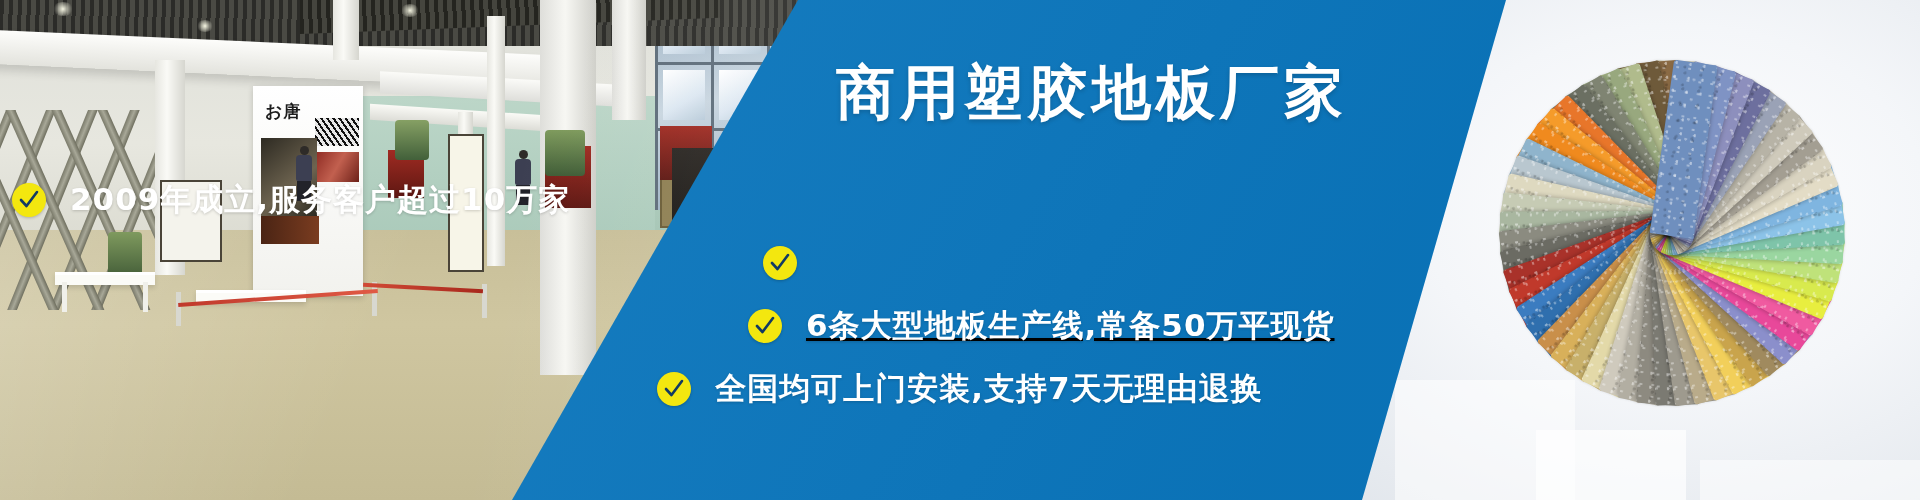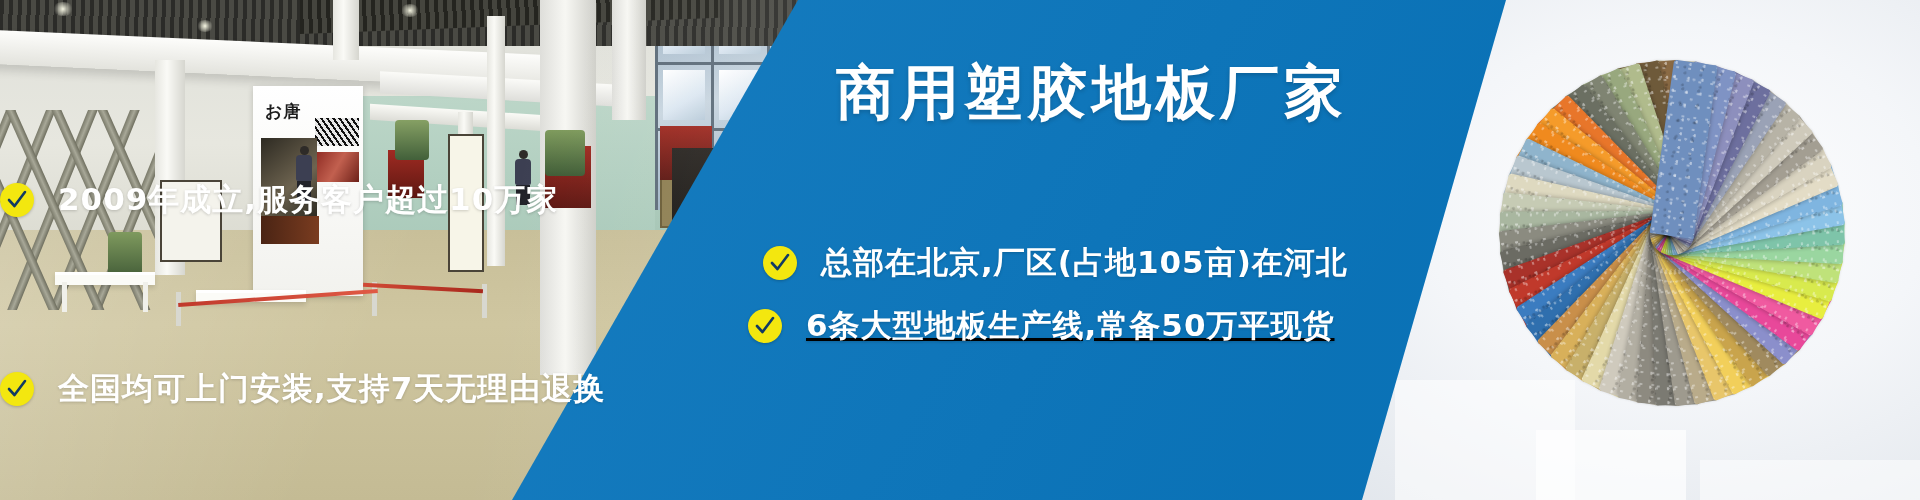--- a/index.html
+++ b/index.html
@@ -248,24 +248,24 @@
     width:34px;height:34px;border-radius:50%;
     background:#f3e70f;
     box-shadow:0 1px 3px rgba(0,0,0,.22);
     margin-right:24px;
   }
   .bullet .mark svg{position:absolute;left:6px;top:6px;}
   .bullet .btext{
     font-size:31px;font-weight:700;color:#ffffff;letter-spacing:1px;
     text-shadow:0 1px 3px rgba(0,0,0,.18);
   }
-  .b1{}
+  .b1{margin-left:12px;}
   .b2{padding-left:763px;}
   .b3{padding-left:748px;text-decoration:underline;}
-  .b4{}
+  .b4{justify-content:center;}
 </style>
 </head>
 <body>
 
 <div class="banner">
 
   <div class="photo">
     <div class="ph-wall"></div>
     <div class="ph-green"></div>
     <div class="ph-green2"></div>
@@ -452,21 +452,20 @@
         </span>
         <span class="btext">2009年成立,服务客户超过10万家</span>
       </div>
 
       <div class="bullet b2">
         <span class="mark">
           <svg width="22" height="22" viewBox="0 0 22 22" aria-hidden="true">
             <path d="M3 11 L8.5 17 L19 3" fill="none" stroke="#123a63" stroke-width="2.6" stroke-linecap="round" stroke-linejoin="round"></path>
           </svg>
         </span>
-        <span class="btext">总部在北京,厂区(占地105亩)在河北</span>
       </div>
 
       <div class="bullet b3">
         <span class="mark">
           <svg width="22" height="22" viewBox="0 0 22 22" aria-hidden="true">
             <path d="M3 11 L8.5 17 L19 3" fill="none" stroke="#123a63" stroke-width="2.6" stroke-linecap="round" stroke-linejoin="round"></path>
           </svg>
         </span>
         <span class="btext">6条大型地板生产线,常备50万平现货</span>
       </div>

